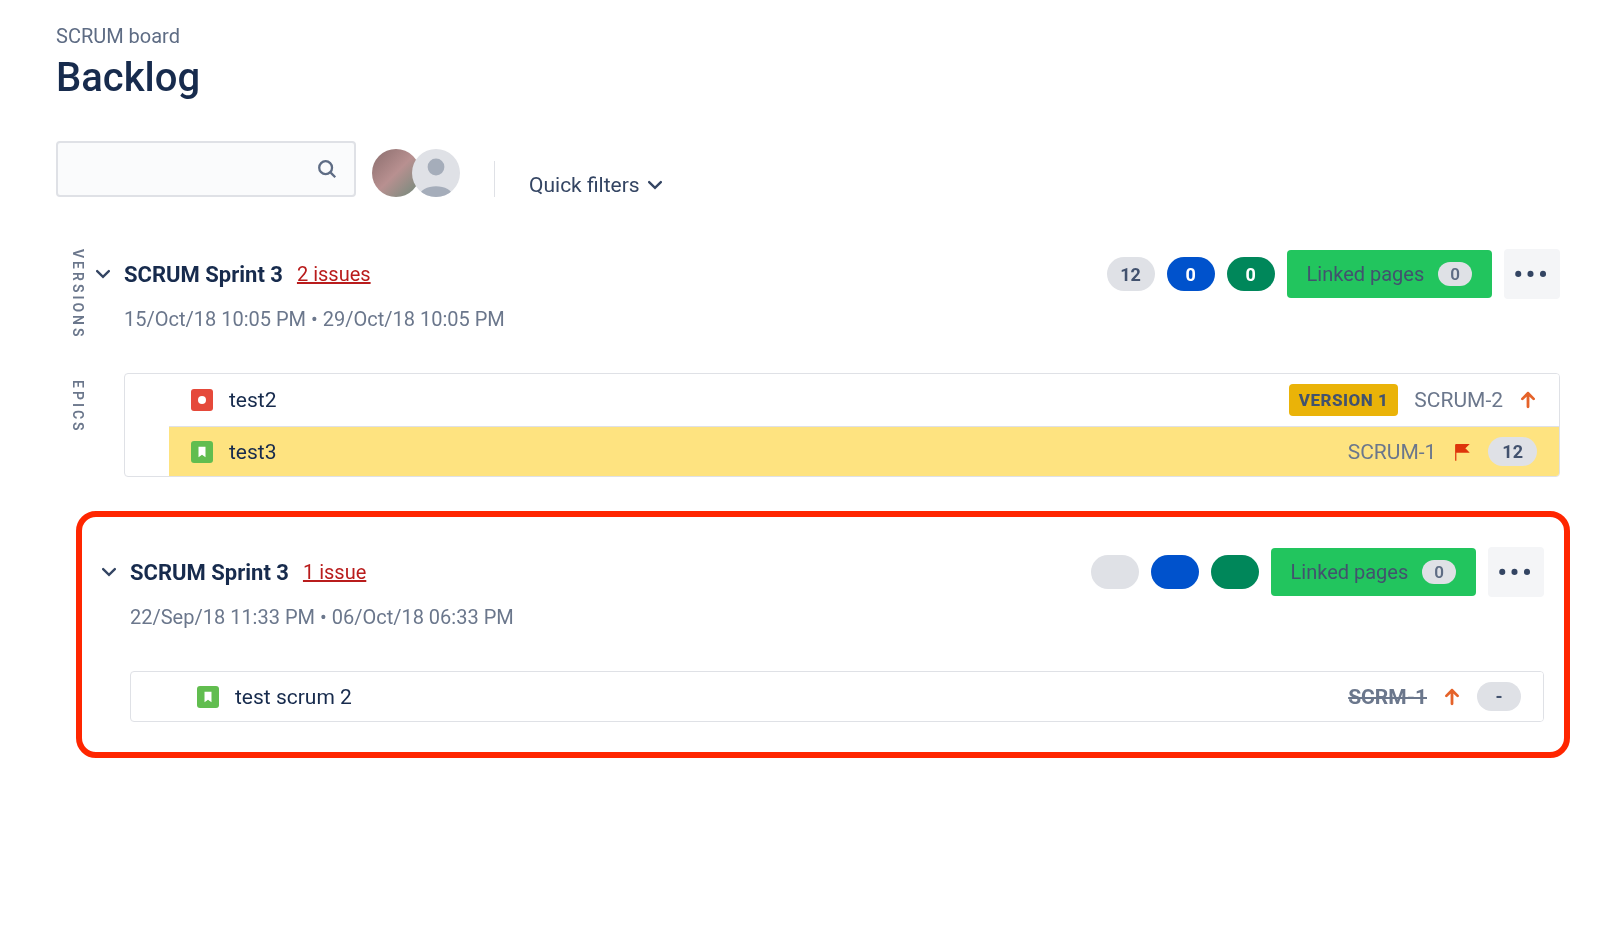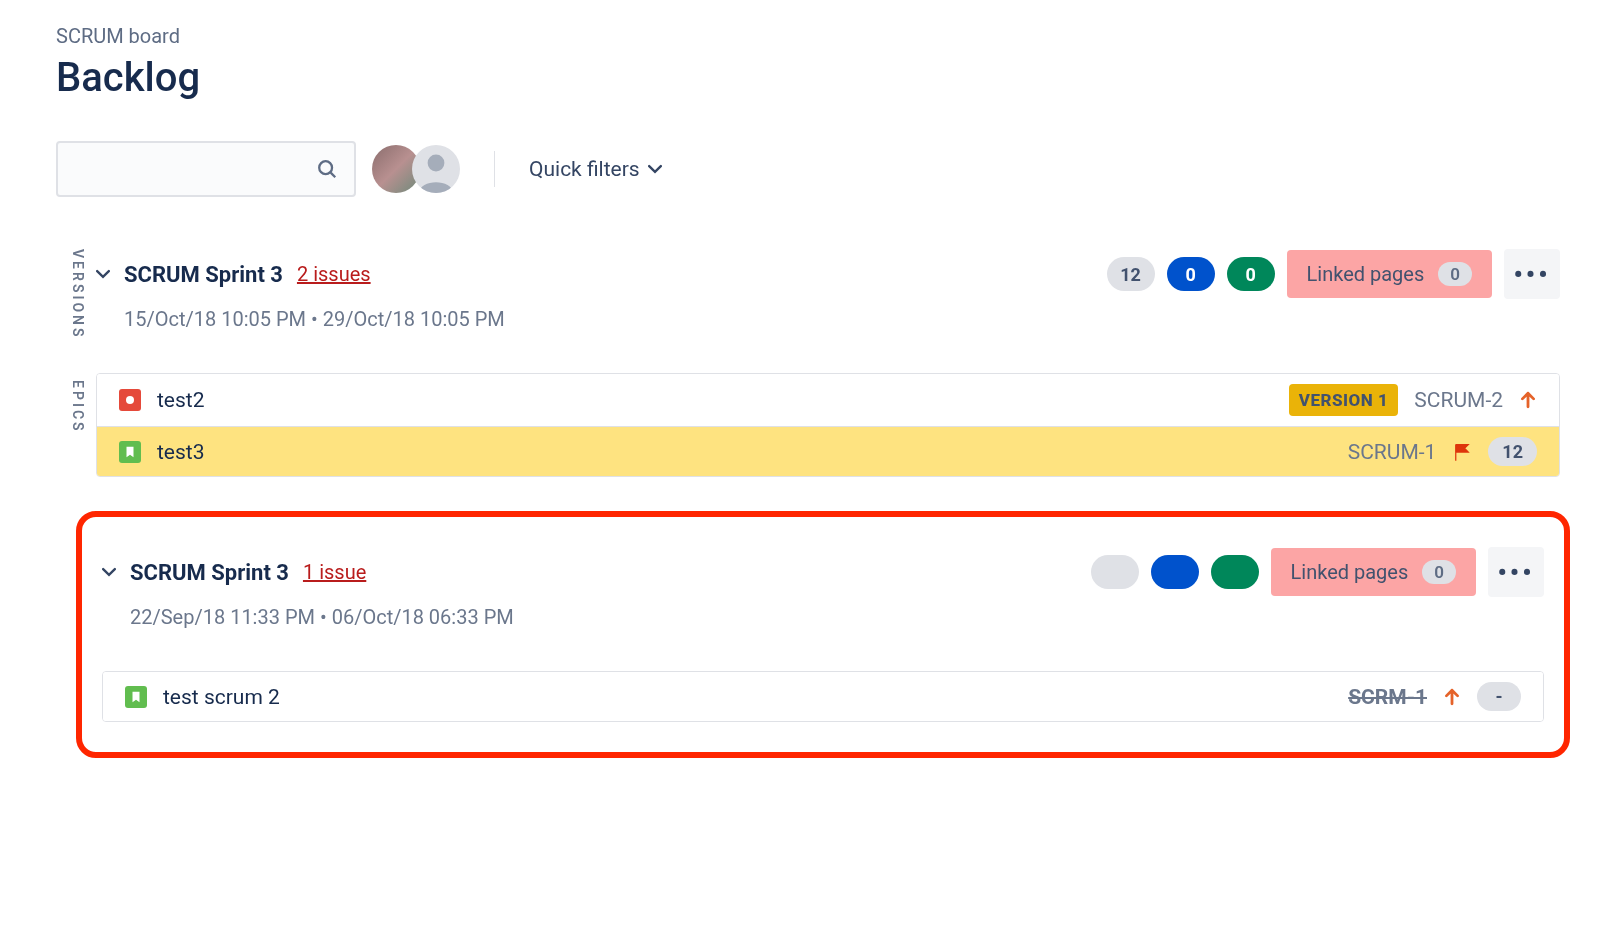--- a/index.html
+++ b/index.html
@@ -16,21 +16,21 @@
     margin-bottom: 6px;
   }
   .page-title {
     font-size: 40px;
     font-weight: 500;
     color: #172B4D;
     margin-bottom: 40px;
   }
   .filter-bar {
     display: flex;
-    align-items: center;
+    align-items: flex-end;
     gap: 16px;
     margin-bottom: 42px;
   }
   .search-box {
     display: flex;
     align-items: center;
     justify-content: flex-end;
     width: 300px;
     height: 56px;
     border: 2px solid #DFE1E6;
@@ -148,21 +148,21 @@
     color: #fff;
     padding: 0 12px;
   }
   .pill.gray { background: #DFE1E6; color: #42526E; }
   .pill.blue { background: #0052CC; }
   .pill.green { background: #00875A; }
   .linked-pages {
     display: flex;
     align-items: center;
     gap: 14px;
-    background: #fca5a5;
+    background: #22c55e;
     border-radius: 4px;
     padding: 12px 20px;
     font-size: 20px;
     color: #42526E;
     cursor: pointer;
   }
   .linked-pages .count-pill {
     background: #DFE1E6;
     color: #5E6C84;
     border-radius: 14px;
@@ -187,21 +187,23 @@
   .sprint-dates {
     color: #6B778C;
     font-size: 20px;
     margin-top: 8px;
     margin-left: 28px;
   }
   .issue-list {
     border: 1px solid #DFE1E6;
     border-radius: 4px;
     margin-top: 42px;
+    margin-left: 28px;
     overflow: hidden;
+    padding-left: 44px;
   }
   .issue-row {
     display: flex;
     align-items: center;
     gap: 16px;
     padding: 10px 22px;
     background: #fff;
     font-size: 21px;
     color: #172B4D;
   }

